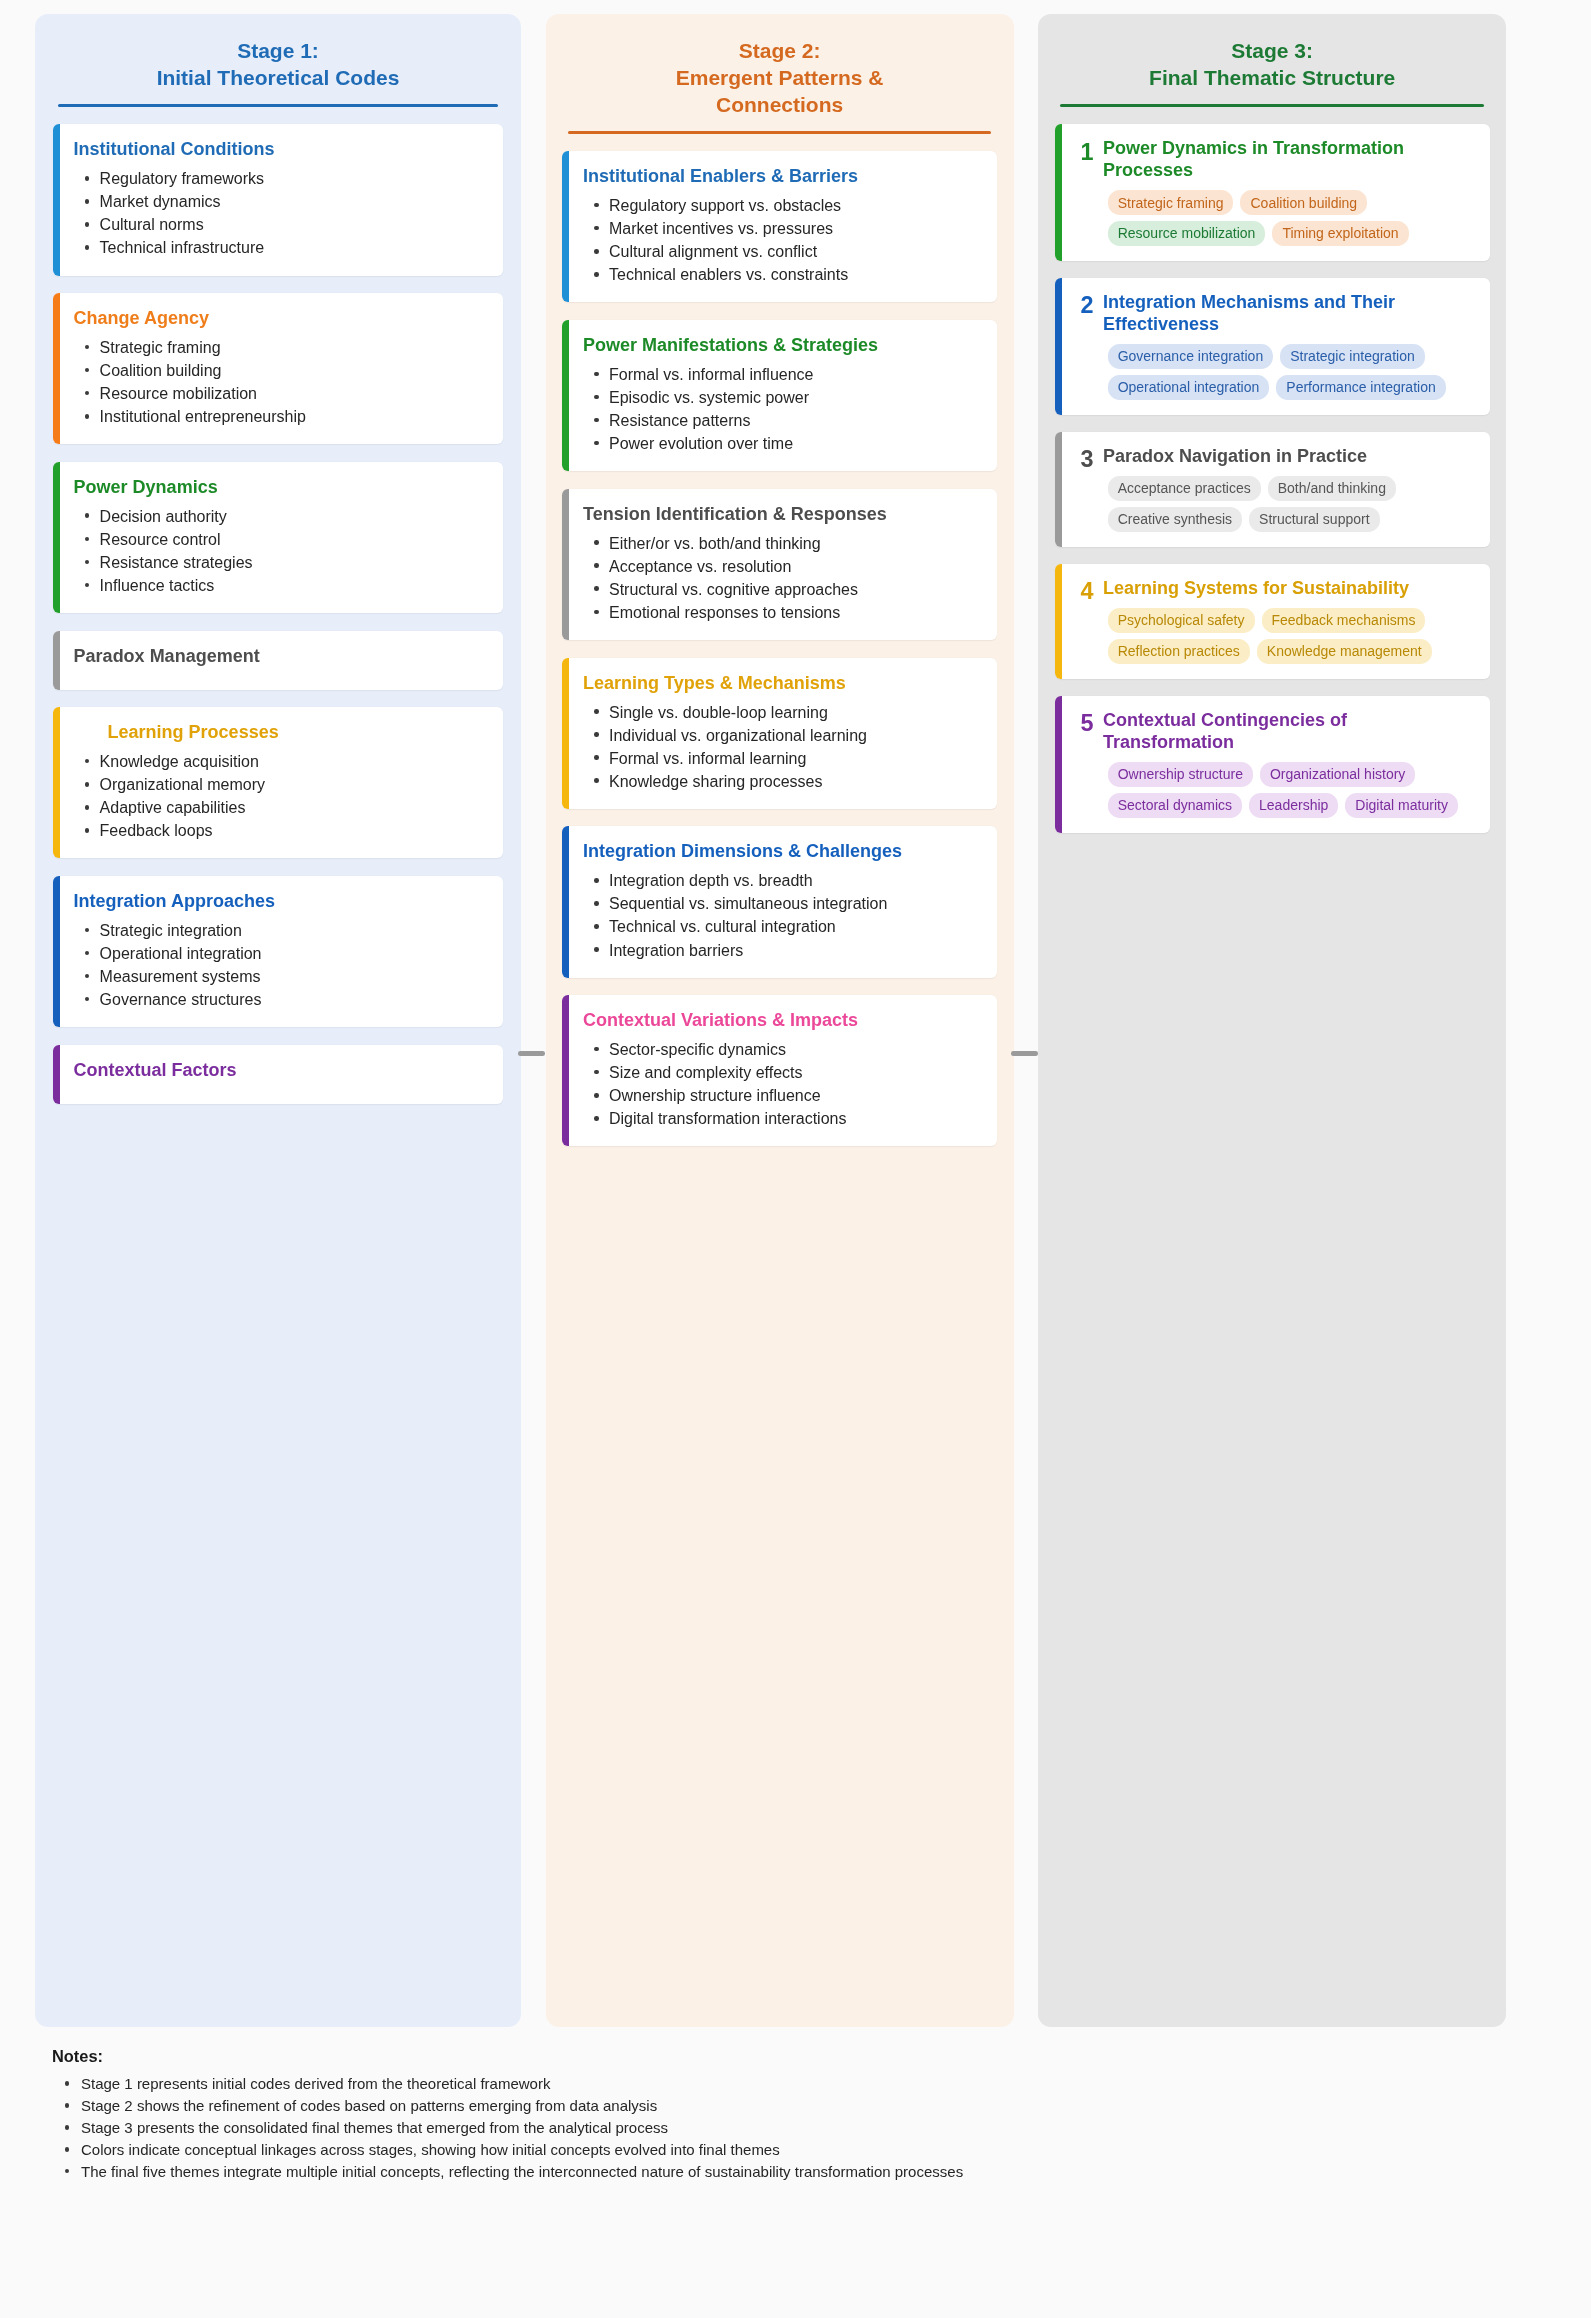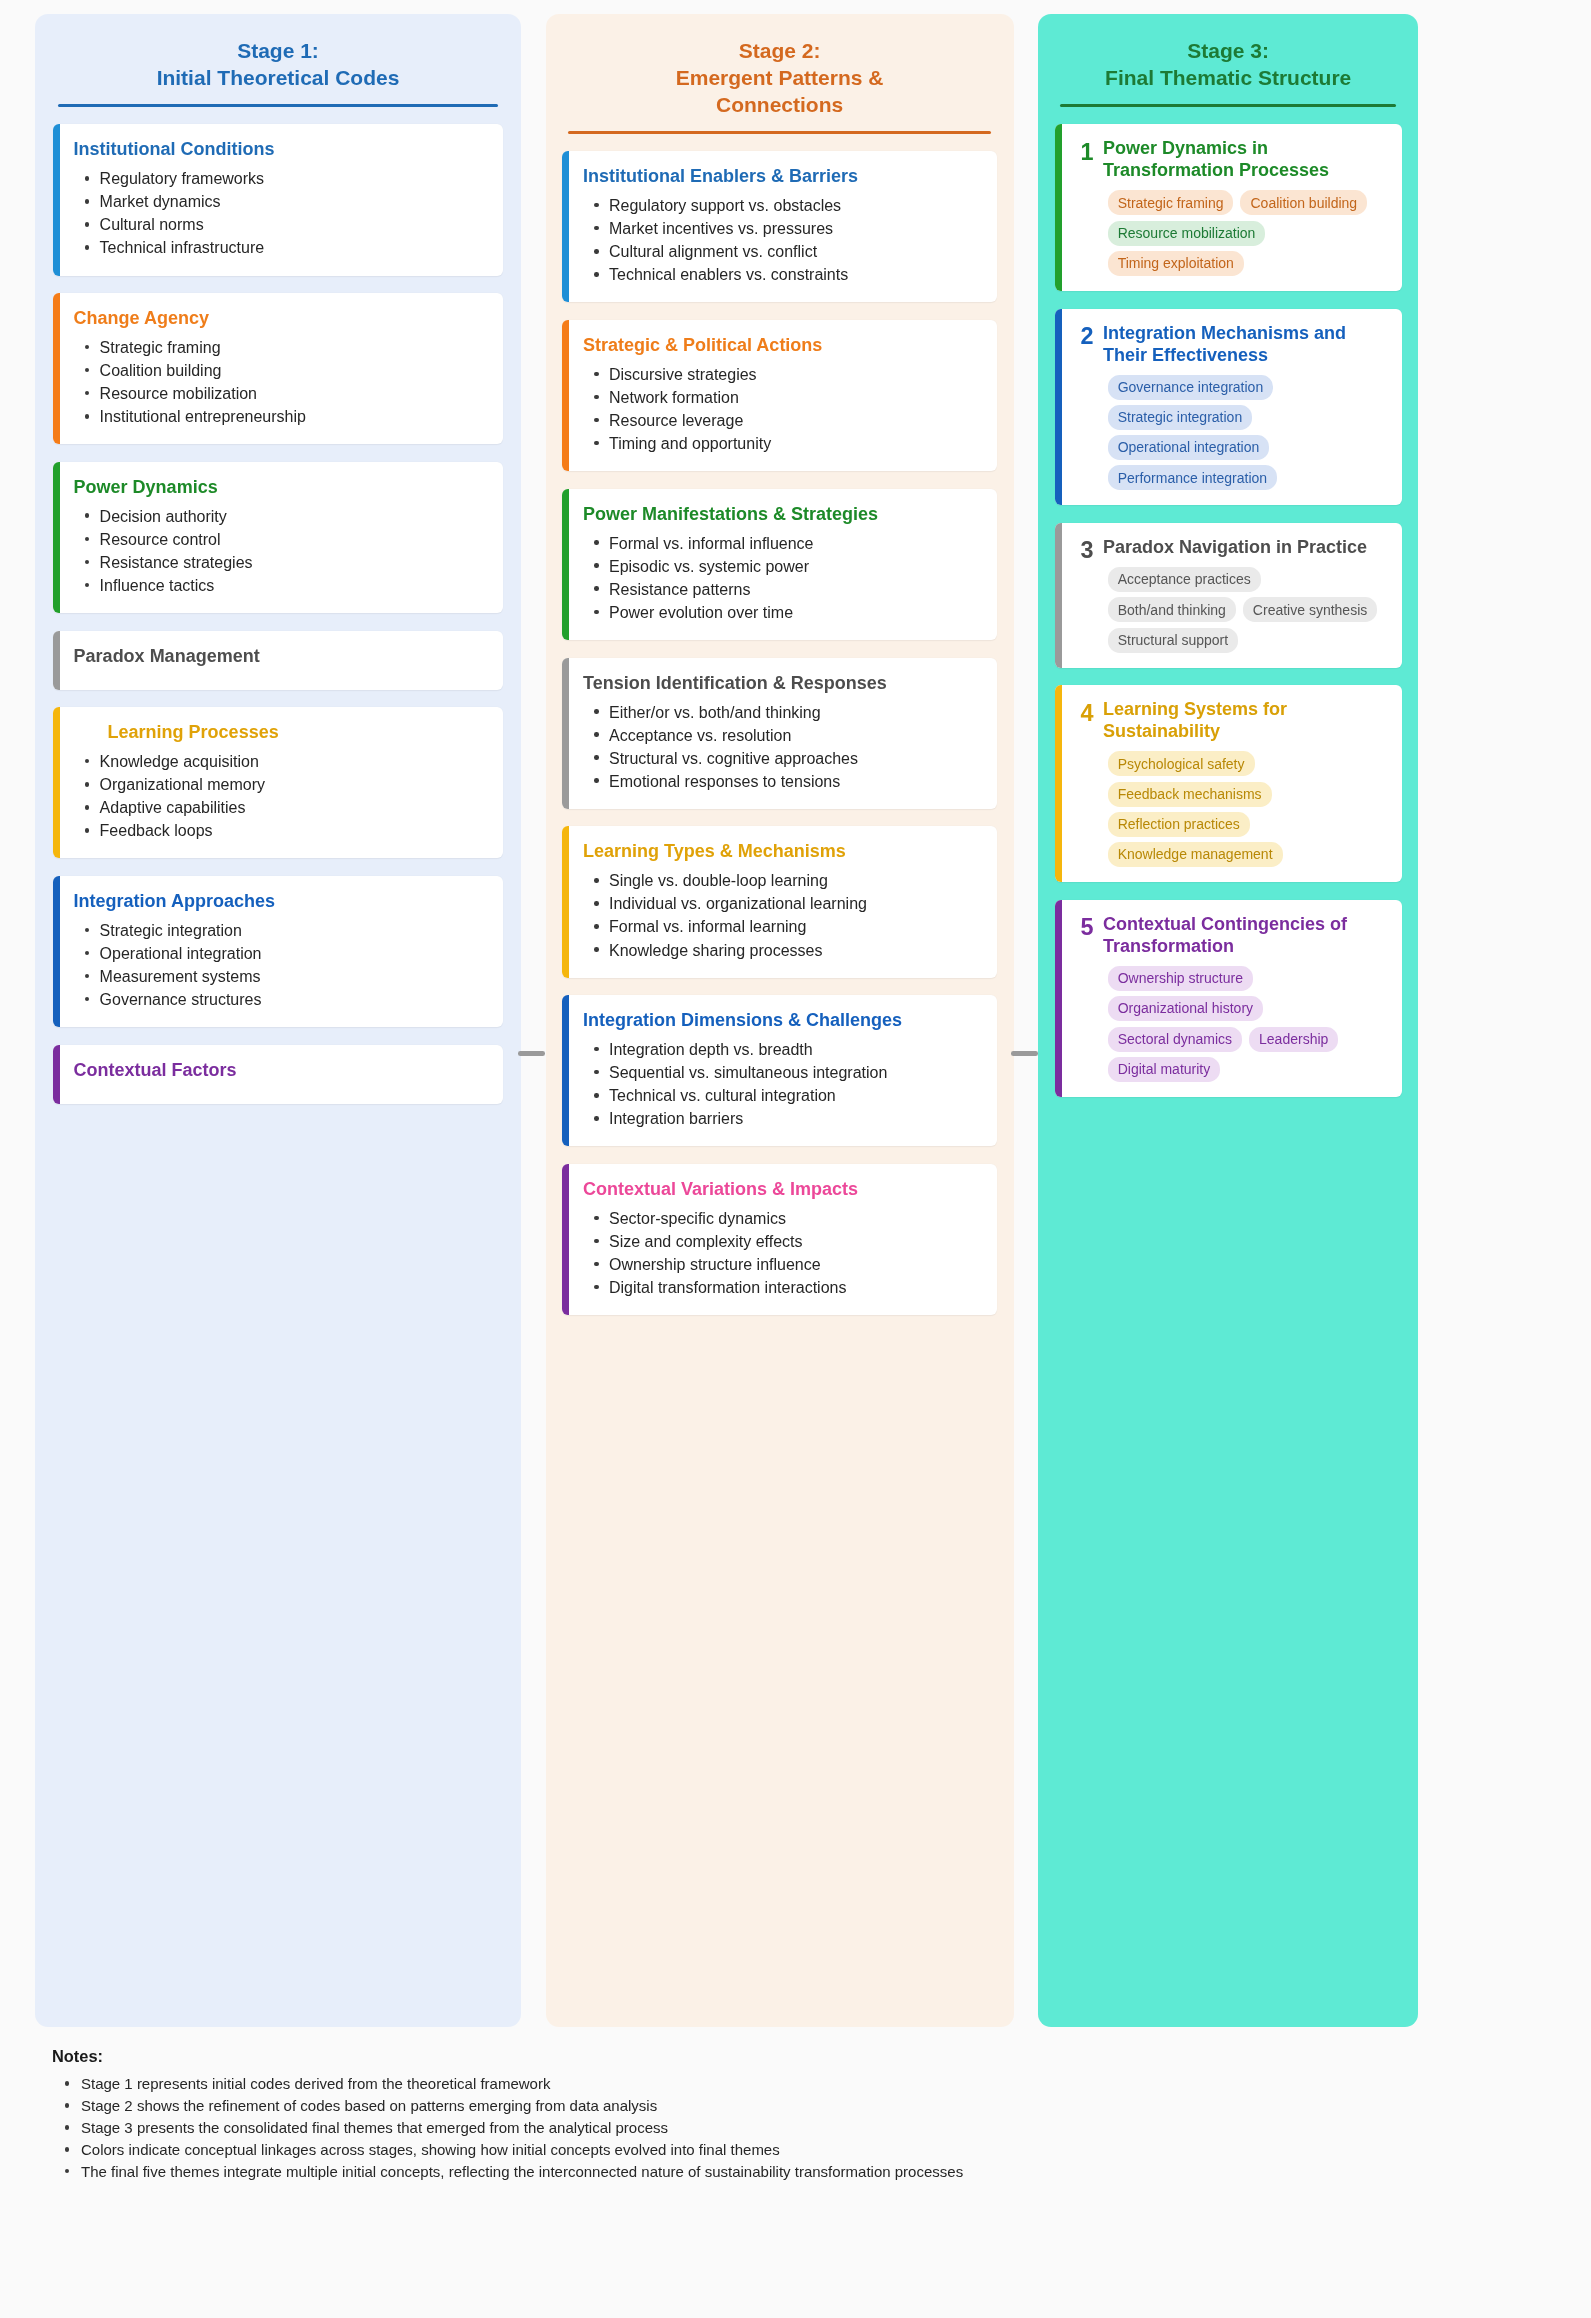--- a/index.html
+++ b/index.html
@@ -9,21 +9,21 @@
     font-family:"Liberation Sans",sans-serif;
     -webkit-font-smoothing:antialiased;
   }
   #root{position:relative;width:1592px;height:2319px;box-sizing:border-box;padding:14px 14px 0 14px;}
 
   .columns{display:flex;gap:0;align-items:flex-start;position:relative;}
   .col{border-radius:13px;box-sizing:border-box;position:relative;}
   .col1{width:486px;background:#e7eefa;padding:15px 17.6px 23.4px 17.6px;min-height:2013px;margin-left:21px;}
   .gap{width:24.6px;}
   .col2{width:468px;background:#fbf1e7;padding:15px 16.4px 23.4px 16.4px;min-height:2013px;}
-  .col3{width:380px;background:#5eead4;padding:15px 16.4px 23.4px 16.4px;min-height:2013px;}
+  .col3{width:468px;background:#e5e5e5;padding:15px 16.4px 23.4px 16.4px;min-height:2013px;}
 
   .col-title{text-align:center;font-weight:bold;font-size:21px;line-height:1.28;padding:9.4px 3.5px 10.5px 3.5px;}
   .c1 .col-title{color:#1f6bb5;}
   .c2 .col-title{color:#d4691f;}
   .c3 .col-title{color:#1d7a35;}
   .rule{height:2.9px;border-radius:1.8px;margin:1.2px 5.9px 17.6px 5.9px;}
   .c1 .rule{background:#1f6bb5;}
   .c2 .rule{background:#d4691f;}
   .c3 .rule{background:#1d7a35;}
 
@@ -158,32 +158,20 @@
       <div id="s2cards">
           <div class="card">
             <div class="bar" style="background: rgb(31, 143, 214);"></div>
             <div class="card-body">
               <div class="card-title" style="color: rgb(31, 107, 181);">Institutional Enablers &amp; Barriers</div>
               <ul>
                 <li>Regulatory support vs. obstacles</li>
                 <li>Market incentives vs. pressures</li>
                 <li>Cultural alignment vs. conflict</li>
                 <li>Technical enablers vs. constraints</li>
-              </ul>
-            </div>
-          </div>
-          <div class="card">
-            <div class="bar" style="background: rgb(245, 124, 24);"></div>
-            <div class="card-body">
-              <div class="card-title" style="color: rgb(239, 125, 26);">Strategic &amp; Political Actions</div>
-              <ul>
-                <li>Discursive strategies</li>
-                <li>Network formation</li>
-                <li>Resource leverage</li>
-                <li>Timing and opportunity</li>
               </ul>
             </div>
           </div>
           <div class="card">
             <div class="bar" style="background: rgb(34, 160, 44);"></div>
             <div class="card-body">
               <div class="card-title" style="color: rgb(29, 138, 40);">Power Manifestations &amp; Strategies</div>
               <ul>
                 <li>Formal vs. informal influence</li>
                 <li>Episodic vs. systemic power</li>

